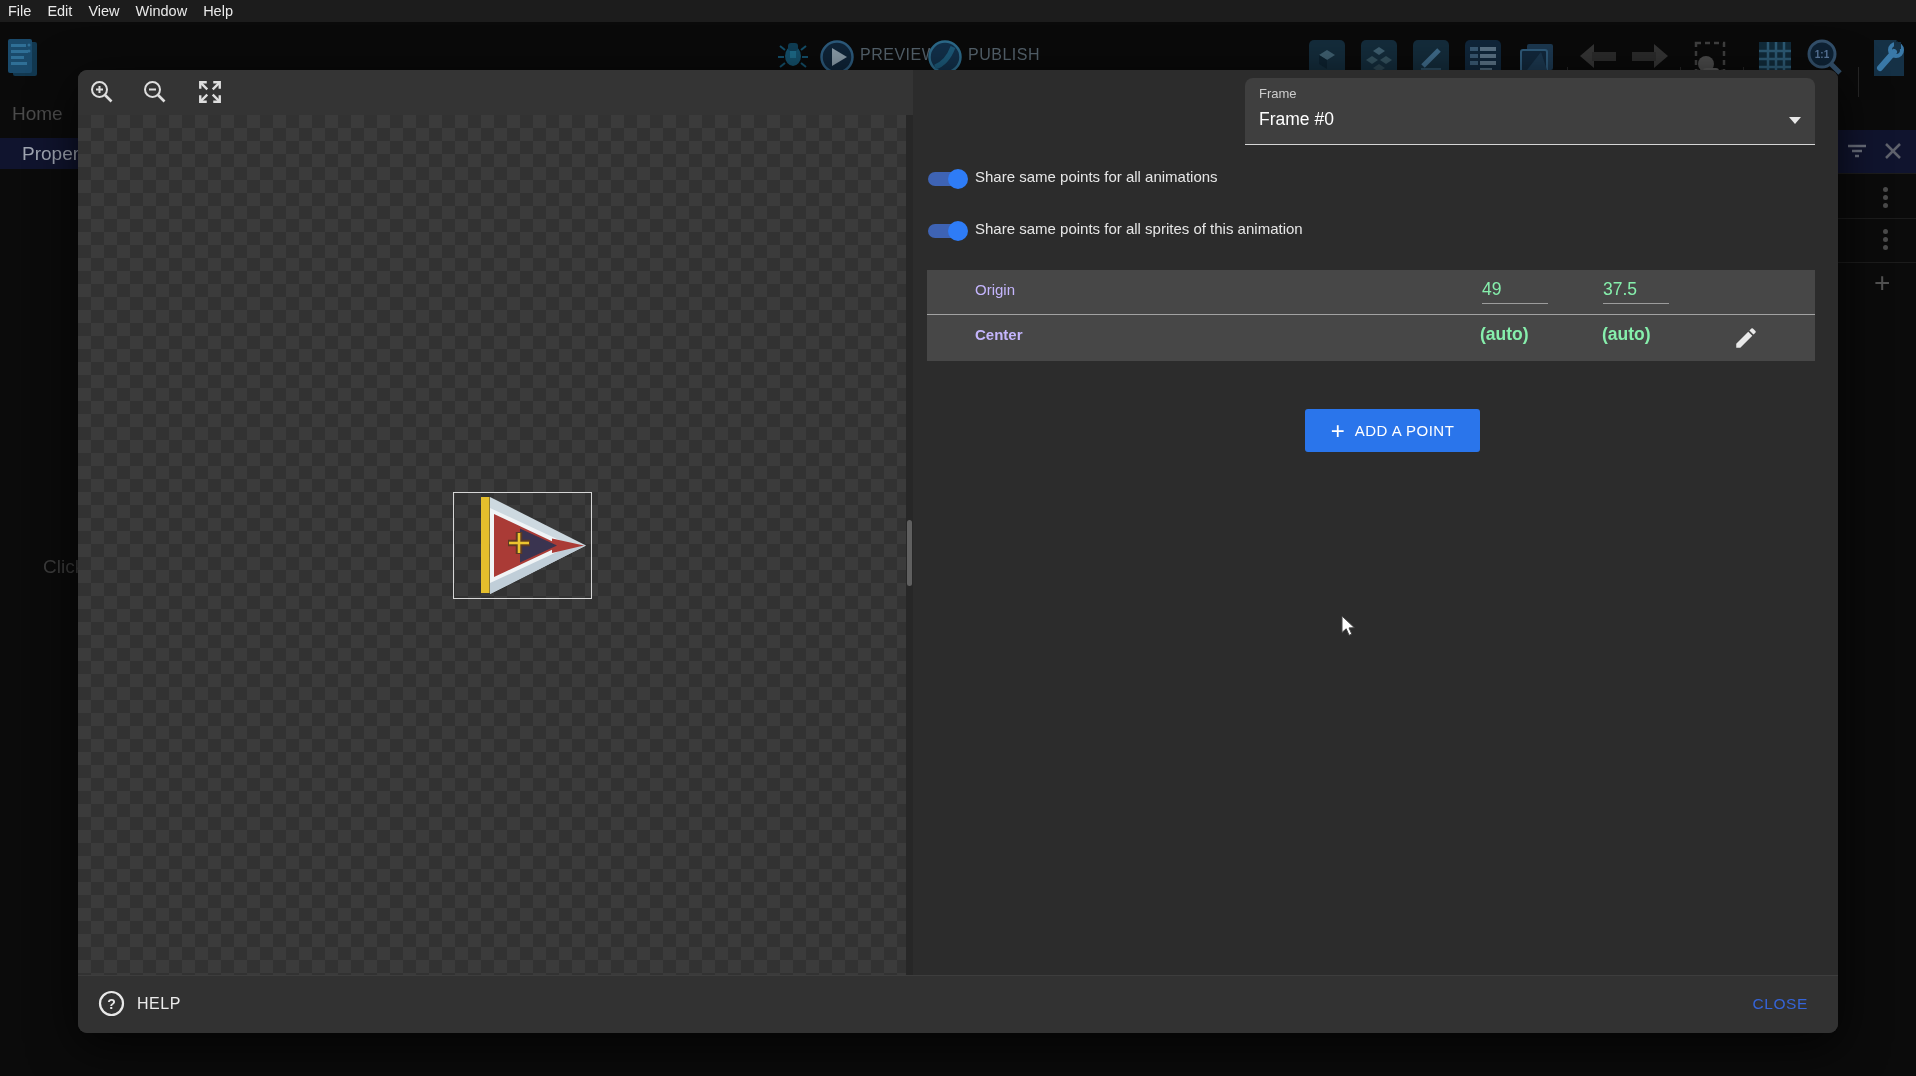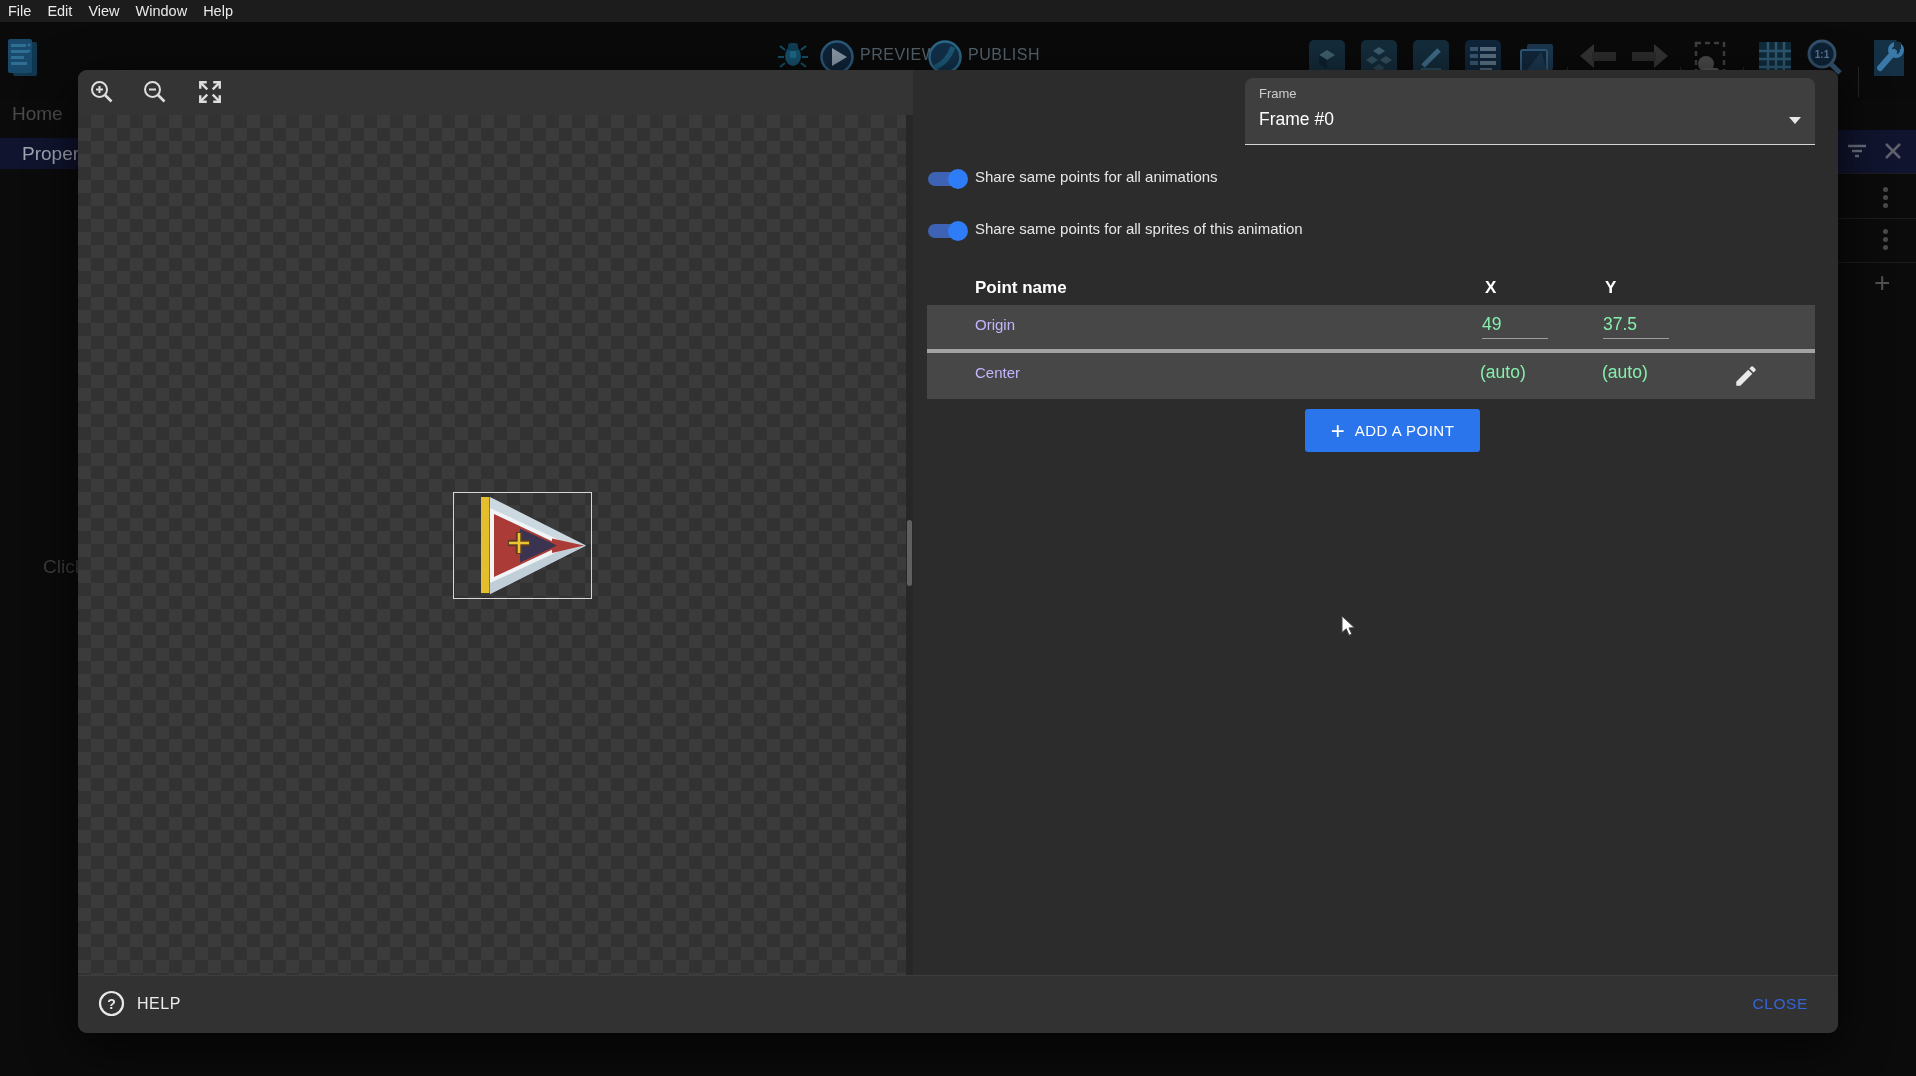--- a/index.html
+++ b/index.html
@@ -50,21 +50,21 @@
   .field .val{position:absolute;left:14px;top:31px;font-size:17.5px;color:#fff;white-space:nowrap;}
   .caret{position:absolute;right:14px;top:39px;width:0;height:0;border-left:6.5px solid transparent;
          border-right:6.5px solid transparent;border-top:7px solid #e8e8e8;}
   .toggle{position:absolute;left:15px;width:37px;height:14px;border-radius:7px;background:#3e63b4;}
   .toggle .knob{position:absolute;right:-3px;top:-3px;width:20px;height:20px;border-radius:50%;background:#2e7cf6;}
   .tog-label{position:absolute;left:62px;font-size:15px;color:#e6e6e6;white-space:nowrap;}
   .table{position:absolute;left:14px;top:200px;width:888px;}
   .thead{position:relative;height:35px;}
   .th{position:absolute;top:8px;font-size:17px;font-weight:bold;color:#fff;}
   .trow{position:relative;height:44px;background:#474747;}
-  .trow+.trow{border-top:4px solid #a3a3a3;}
+  .trow+.trow{border-top:1px solid #a3a3a3;font-weight:bold;}
   .tname{position:absolute;left:48px;top:11px;font-size:15px;color:#c4b5fd;}
   .tval{position:absolute;top:9px;width:66px;font-size:17.5px;color:#86efac;}
   .tval.editable{border-bottom:1px solid #9c9c9c;padding-bottom:3px;}
   .addbtn{position:absolute;left:392px;top:339px;width:175px;height:43px;border:none;border-radius:3px;
           background:#2a75eb;color:#fff;display:flex;align-items:center;justify-content:center;gap:10px;
           font-family:"Liberation Sans",sans-serif;cursor:pointer;}
   .addbtn .plus{font-size:24px;font-weight:300;line-height:1;}
   .addbtn .txt{font-size:15px;font-weight:normal;letter-spacing:.5px;}
   .helpwrap{position:absolute;left:20px;top:14px;display:flex;align-items:center;gap:12px;cursor:pointer;}
   .helptxt{font-size:16px;color:#ececec;letter-spacing:.5px;}
@@ -296,25 +296,20 @@
       <div class="toggle" style="top:102px">
           <div class="knob"></div>
         </div>
       <div class="tog-label" style="top:98px">Share same points for all animations</div>
       <div class="toggle" style="top:154px">
           <div class="knob"></div>
         </div>
       <div class="tog-label" style="top:150px">Share same points for all sprites of this animation</div>
 
       <div class="table">
-        <div class="thead">
-          <div class="th" style="left:48px">Point name</div>
-          <div class="th" style="left:558px">X</div>
-          <div class="th" style="left:678px">Y</div>
-        </div>
         <div class="trow">
           <div class="tname">Origin</div>
           <div class="tval editable" style="left:555px">49</div>
           <div class="tval editable" style="left:676px">37.5</div>
         </div>
         <div class="trow" style="height:46px">
           <div class="tname">Center</div>
           <div class="tval" style="left:553px">(auto)</div>
           <div class="tval" style="left:675px">(auto)</div>
           <svg class="abs" style="left:806px;top:10px" width="26" height="26" viewBox="0 0 24 24">

